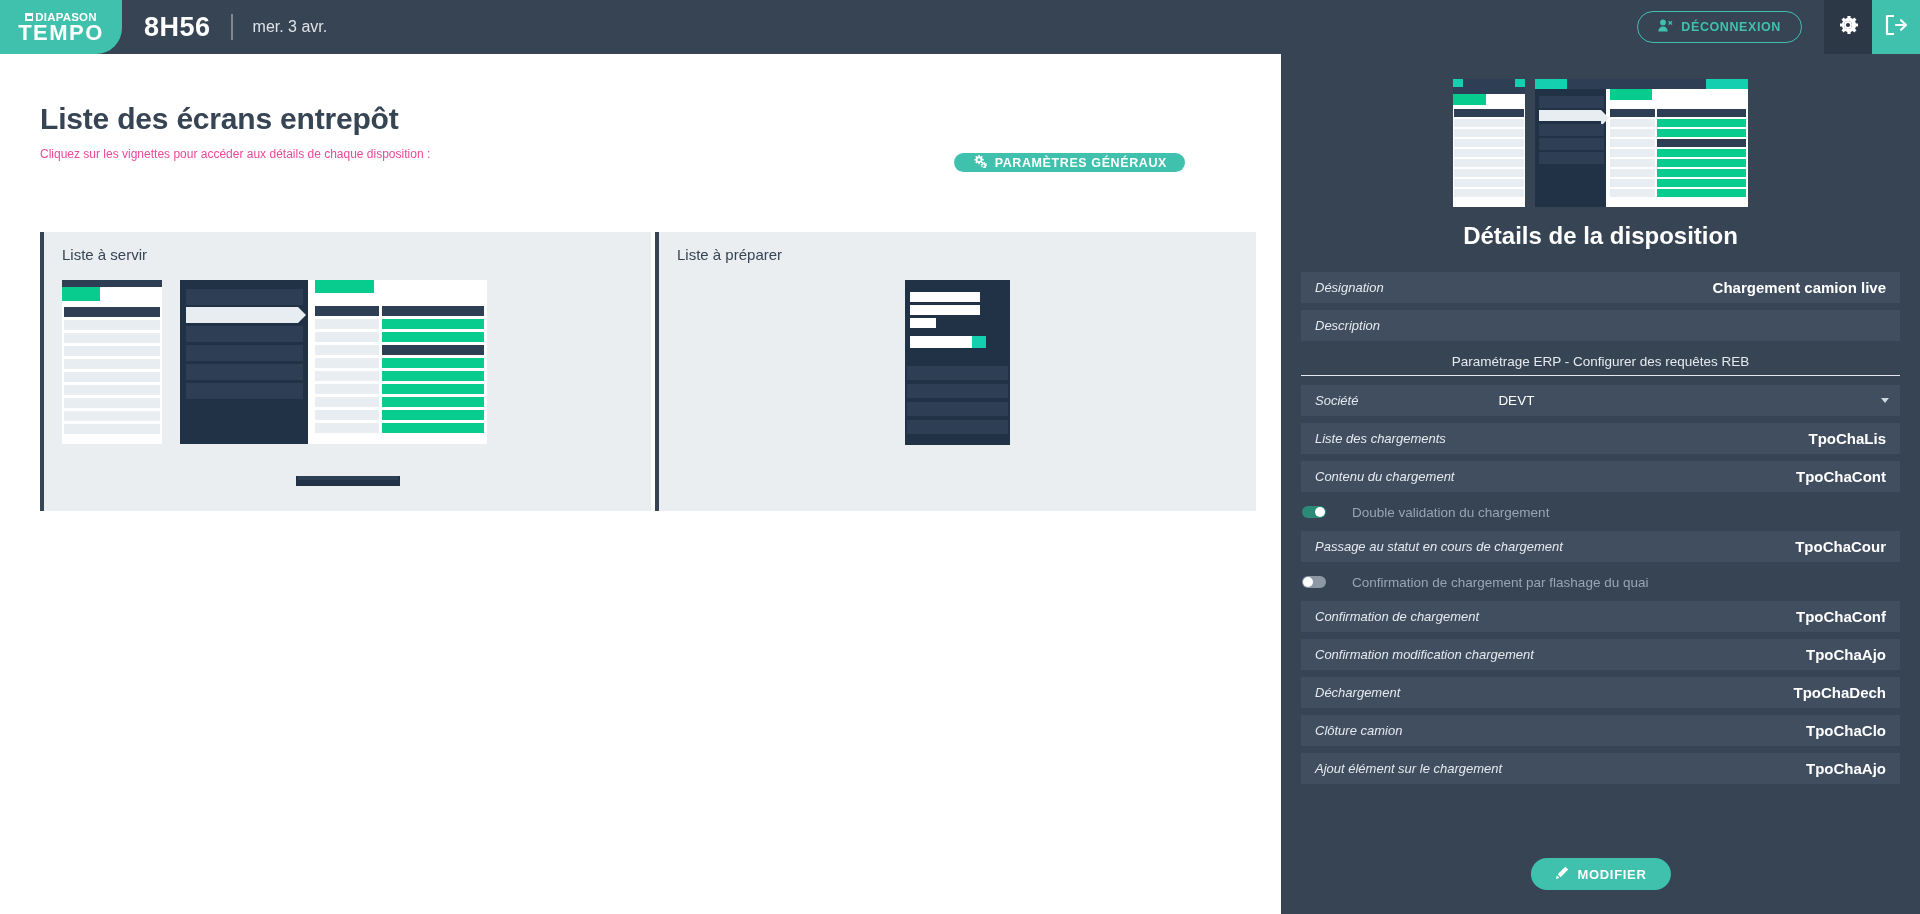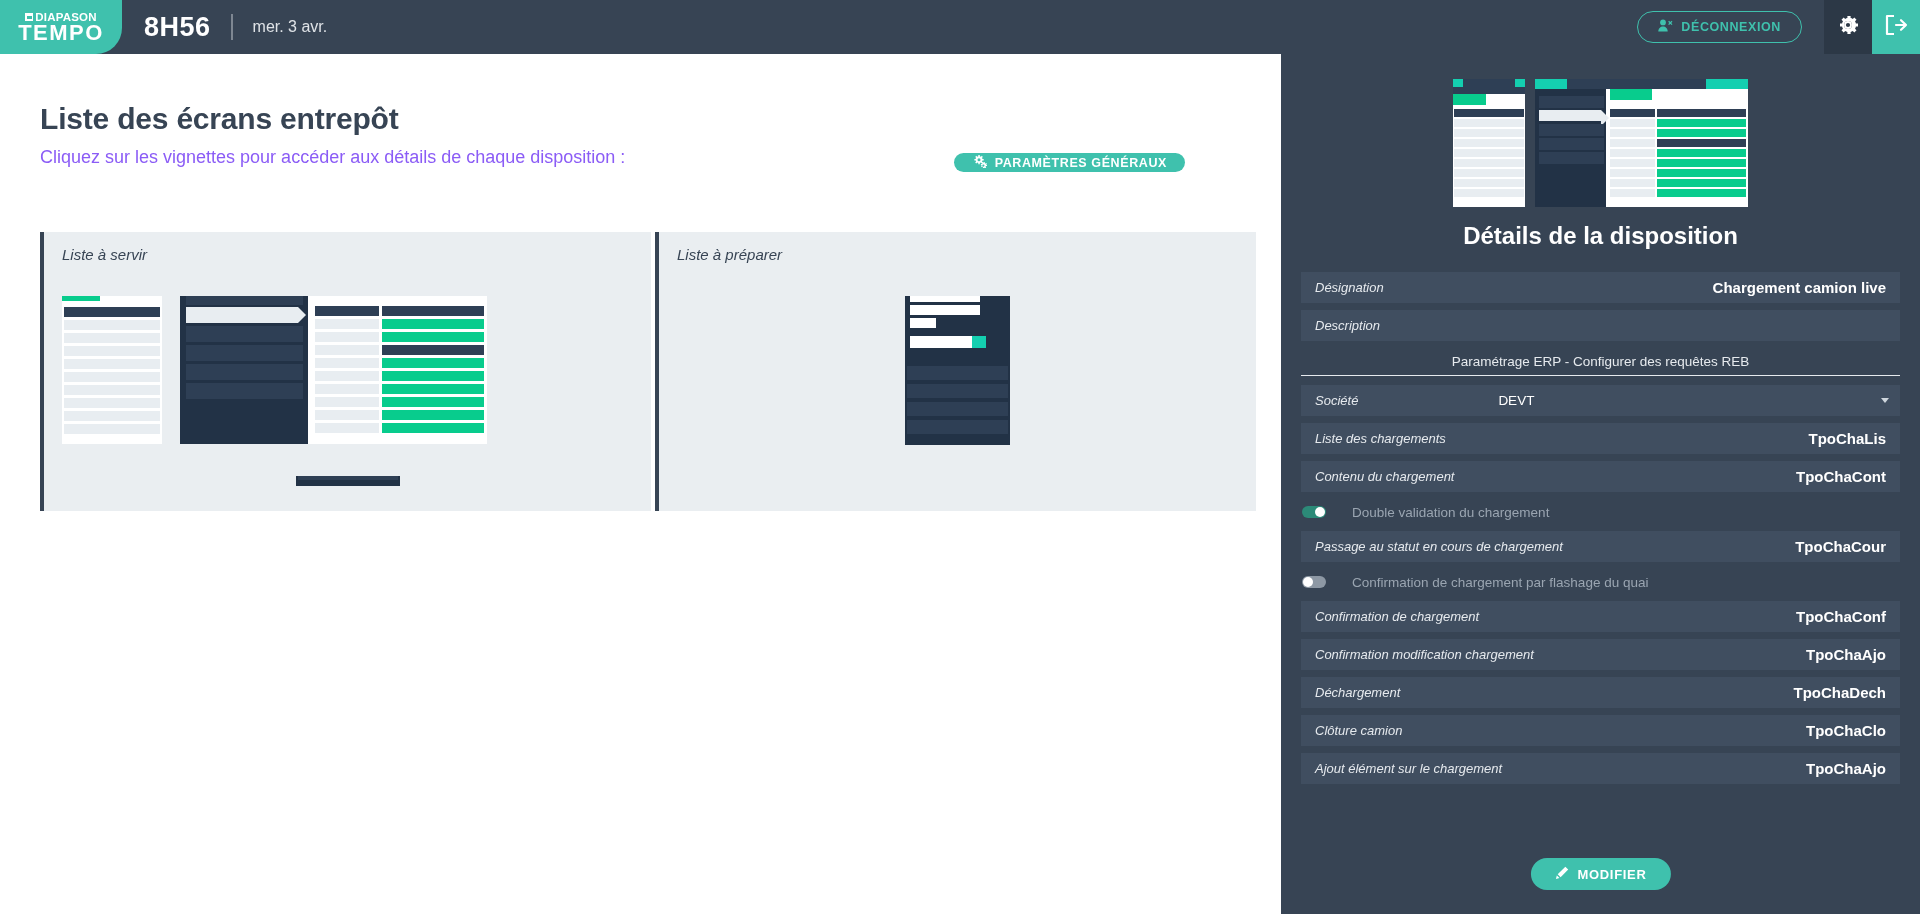--- a/index.html
+++ b/index.html
@@ -79,21 +79,21 @@
     position: absolute; top: 54px; left: 0;
     width: 1281px; height: 860px;
     background: #fff; overflow: hidden;
   }
   #page-title {
     font-size: 30px; font-weight: bold; color: #374454;
     position: absolute; left: 40px; top: 48px;
     letter-spacing: -.2px;
   }
   #page-sub {
-    font-size: 18px; color: #8b5cf6;
+    font-size: 12px; color: #ec4899;
     position: absolute; left: 40px; top: 93px;
   }
   #params-btn {
     position: absolute; right: 96px; top: 99px;
     height: 19px; background: #3fc1ad; border: none;
     border-radius: 16px; color: #fff;
     font-size: 12.5px; font-weight: bold; letter-spacing: .6px;
     display: flex; align-items: center; gap: 8px;
     padding: 0 18px; cursor: pointer;
     font-family: "Liberation Sans", sans-serif;
@@ -120,21 +120,21 @@
   .card-canvas {
     position: absolute; left: 0; right: 0; top: 34px; bottom: 8px;
     display: flex; align-items: flex-start; justify-content: center;
     gap: 20px;
   }
 
   
   .row-cut   { height: 116px; margin-bottom: 8px; }
   .row-tall  { height: 279px; margin-bottom: 9px; }
   .row-tall2 { height: 244px; margin-bottom: 9px; }
-  .row-stub  { height: 64px; font-style: italic; }
+  .row-stub  { height: 48px; }
 
   
   .mock { position: relative; flex: 0 0 auto; }
 
   
   .phone { background: #223246; }
   .phone-bar {
     position: absolute; left: 0; right: 0; top: 0;
     height: 14px; background: #2e3f55;
   }

